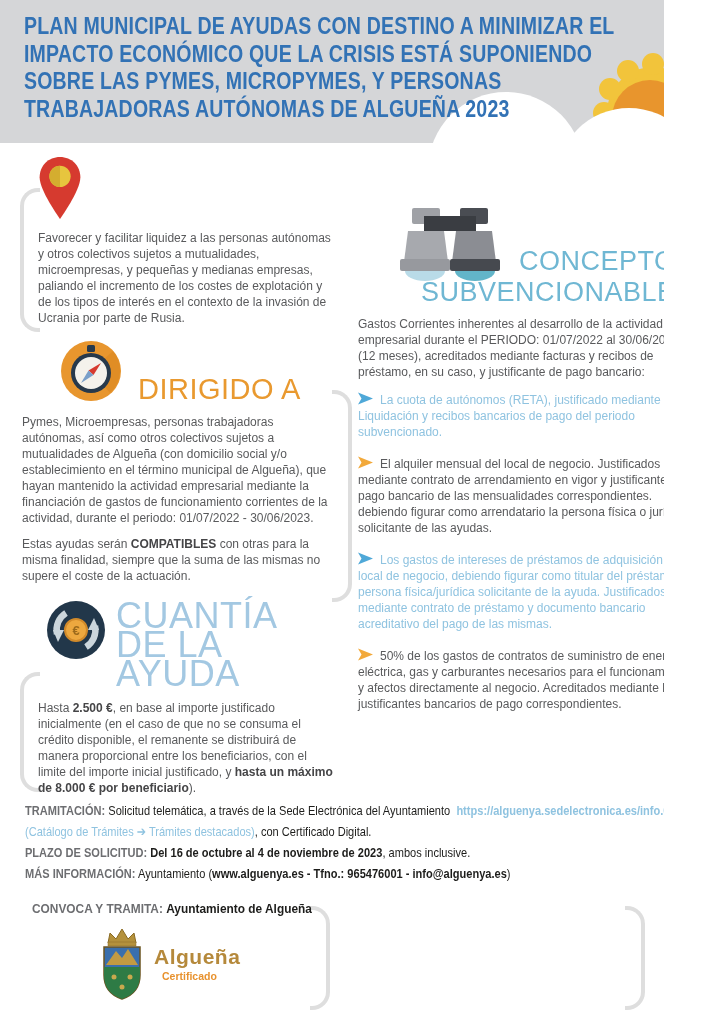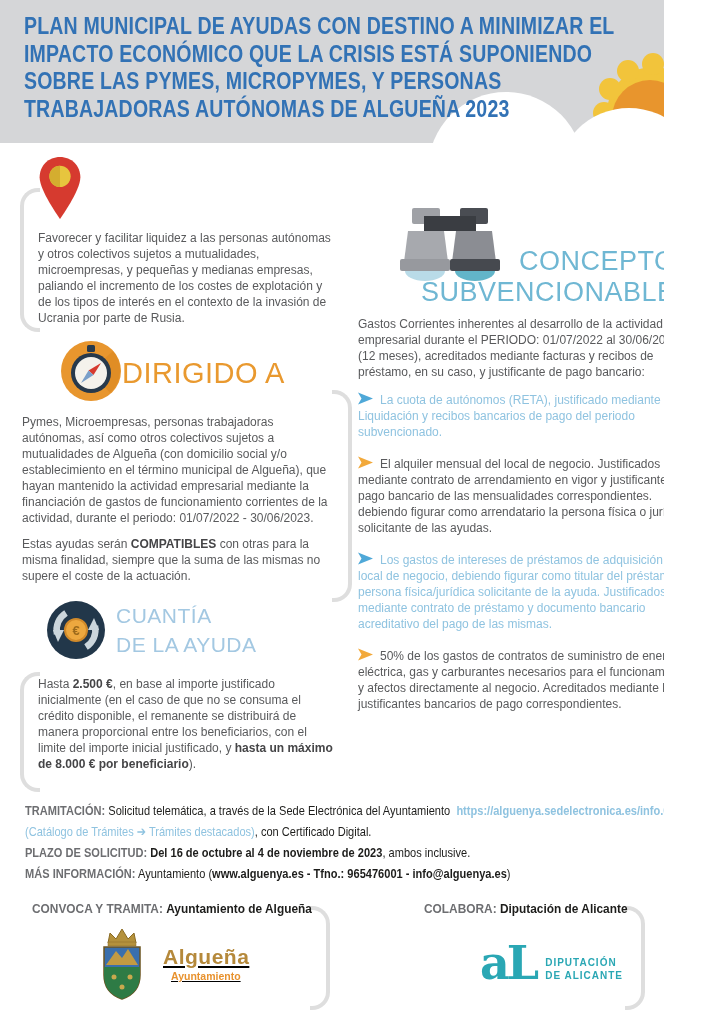--- a/index.html
+++ b/index.html
@@ -27,26 +27,26 @@
   
   .body-text{font-size:12px;line-height:16px;color:#595a5c;}
   .body-text .b{font-weight:bold;color:#454547;}
   .sec-title{letter-spacing:.5px;font-weight:400;}
 
   
   .left-col{position:absolute;left:22px;top:156px;width:312px;z-index:4;}
   .obj-head{display:flex;align-items:center;gap:14px;padding-left:16px;}
   .obj-title{font-size:29px;color:#a6c44e;}
   .obj-body{margin:6px 0 0 16px;width:296px;}
-  .dir-head{display:flex;align-items:center;margin-top:14px;padding-left:38px;}
+  .dir-head{display:flex;align-items:flex-end;gap:16px;margin-top:14px;padding-left:38px;}
   .dir-title{font-size:29px;color:#e9992f;}
   .dir-body{margin-top:8px;text-align:left;}
   .dir-note{margin-top:10px;text-align:left;}
   .cua-head{display:flex;align-items:flex-start;gap:10px;margin-top:16px;padding-left:24px;}
-  .cua-title{font-size:21px;line-height:29px;color:#a3c8e2;white-space:pre-line;margin-top:1px;}
+  .cua-title{font-size:36px;line-height:29px;color:#a3c8e2;white-space:pre-line;margin-top:1px;}
   .cua-body{margin-top:12px;margin-left:16px;width:298px;}
 
   
   .right-col{position:absolute;left:358px;top:200px;width:336px;z-index:4;}
   .con-head{position:relative;height:112px;}
   .binoculars{position:absolute;left:38px;top:6px;}
   .con-title{position:absolute;right:0;top:46px;text-align:right;font-size:27px;line-height:31px;
              color:#6fb7d3;white-space:pre-line;}
   .con-intro{margin-top:4px;}
   .bullets{margin-top:12px;}
@@ -61,21 +61,21 @@
         transform:scaleX(.85);transform-origin:0 0;}
   .glabel{color:#6d6e71;font-weight:bold;}
   .url{color:#8fc3e0;font-weight:bold;}
   .blue{color:#8fc3e0;}
   .bk{font-weight:bold;color:#1d1d1b;}
 
   
   .footer-left{position:absolute;left:32px;top:901px;z-index:4;}
   .footer-right{position:absolute;left:424px;top:901px;z-index:4;}
   .cond{transform:scaleX(.88);transform-origin:0 0;white-space:nowrap;font-size:13.5px;}
-  .alg-logo{position:absolute;left:66px;top:26px;display:flex;gap:17px;align-items:flex-start;text-decoration:underline;}
+  .alg-logo{position:absolute;left:66px;top:26px;display:flex;gap:8px;align-items:flex-start;}
   .alg-name{font-size:21px;font-weight:bold;color:#b5893b;letter-spacing:.5px;margin-top:18px;}
   .alg-sub{font-size:10.5px;font-weight:bold;color:#e8922e;margin:1px 0 0 8px;}
   .dip-logo{position:absolute;left:56px;top:40px;display:flex;gap:9px;align-items:flex-start;}
   .dip-mono{font-size:46px;line-height:44px;font-weight:bold;color:#2aa7b4;letter-spacing:-3px;
             font-family:"DejaVu Serif",serif;}
   .dip-name{font-size:10px;line-height:13px;font-weight:bold;color:#2aa7b4;letter-spacing:1px;
             margin-top:15px;white-space:pre-line;}
 </style>
 </head>
 <body>
@@ -223,27 +223,19 @@
           <path d="M6 20 H42 V48 Q42 66 24 72 Q6 66 6 48 Z" fill="#3a6fad" stroke="#6b5420" stroke-width="1.5"></path>
           <path d="M8 38 L18 24 L24 31 L30 22 L40 38 Z" fill="#c29a42"></path>
           <path d="M6 40 H42 V48 Q42 66 24 72 Q6 66 6 48 Z" fill="#2e7b45"></path>
           <circle cx="16" cy="50" r="2.5" fill="#c9a94e"></circle>
           <circle cx="32" cy="50" r="2.5" fill="#c9a94e"></circle>
           <circle cx="24" cy="60" r="2.5" fill="#c9a94e"></circle>
         </svg>
       </span>
       <span>
         <div class="alg-name">Algueña</div>
-        <div class="alg-sub">Ayuntamiento</div>
-      </span>
-    </div>
-  </div>
-
-  <div class="footer-right">
-    <div class="cond"><span class="glabel">COLABORA:</span> <span class="bk">Diputación de Alicante</span></div>
-    <div class="dip-logo">
-      <span class="dip-mono">aL</span>
-      <span class="dip-name">DIPUTACIÓN
-DE ALICANTE</span>
-    </div>
-  </div>
+        <div class="alg-sub">Certificado</div>
+      </span>
+    </div>
+  </div>
+
 
 </div>
 
 </body></html>

